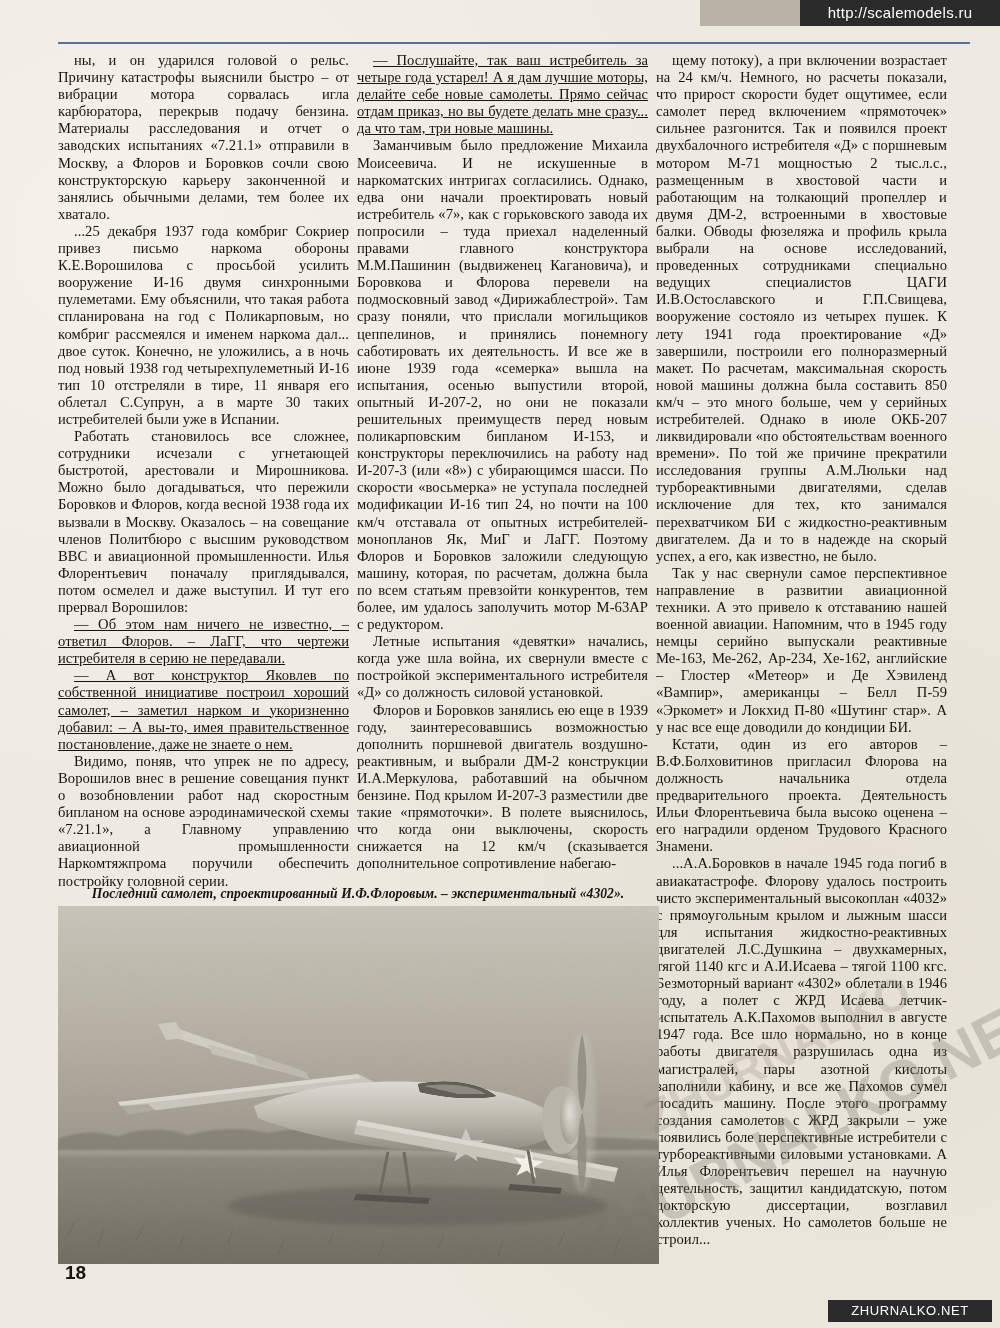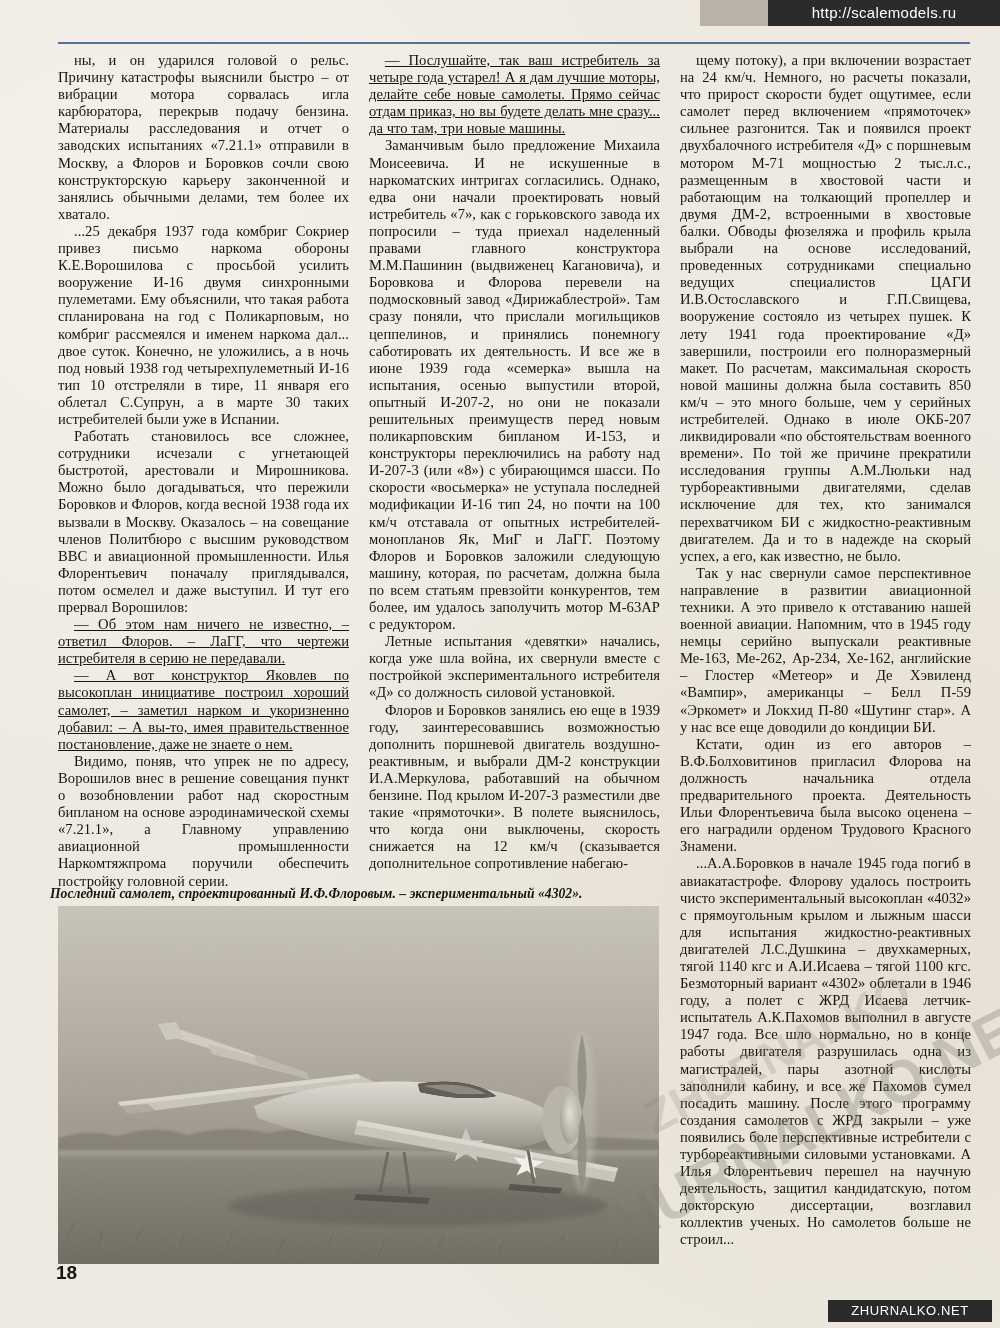--- a/index.html
+++ b/index.html
@@ -6,21 +6,21 @@
   body {
     width:1000px; height:1328px;
     background:#efeae1;
     font-family:"Liberation Serif", serif;
     position:relative;
     overflow:hidden;
   }
   
   .url-banner{
     position:absolute; top:0; right:0;
-    width:232px; height:26px;
+    width:200px; height:26px;
     background:#2b2b2b; color:#ffffff;
     font-family:"Liberation Sans", sans-serif;
     font-size:15px; line-height:26px;
     text-align:center;
     letter-spacing:0.3px;
   }
   .url-banner-left{
     position:absolute; top:0; right:200px;
     width:100px; height:26px;
     background:#b9b2a6;
@@ -39,58 +39,59 @@
     left:58px; top:42px;
     width:912px; height:2px;
     background:#3a5a8c;
     opacity:0.85;
   }
   .columns{
     position:absolute;
     left:58px; top:52px;
     width:914px;
     display:flex;
-    gap:20px;
+    gap:8px;
   }
   .col{ width:291px; }
   .col p{
     margin:0;
     font-size:14.6px;
     line-height:17.1px;
     text-align:justify;
     text-indent:16px;
     color:#17150f;
     hyphens:auto;
     -webkit-hyphens:auto;
     letter-spacing:0.05px;
   }
   .col p.dash{ text-indent:16px;text-decoration:underline; }
   
   .caption{
     position:absolute;
-    left:50px; top:886px;
+    left:58px; top:886px;
     width:600px;
     font-style:italic;
     font-weight:bold;
     font-size:13.6px;
     color:#17150f;
     letter-spacing:0.05px;
+    text-align:center;
   }
   
   .photo{
     position:absolute;
     left:58px; top:906px;
     width:601px; height:358px;
     background:#b5b0a4;
     overflow:hidden;
   }
   .photo svg{ display:block; }
   .page-num{
     position:absolute;
-    left:56px; top:1262px;
+    left:65px; top:1262px;
     font-family:"Liberation Sans", sans-serif;
     font-weight:bold;
     font-size:19px;
     color:#17150f;
   }
   
   .watermark{
     position:absolute;
     left:600px; top:1205px;
     font-family:"Liberation Sans", sans-serif;
@@ -133,21 +134,21 @@
 
 <div class="rule"></div>
 
 <div class="columns">
 
   <div class="col">
     <p>ны, и он ударился головой о рельс. Причину катастрофы выяснили быстро – от вибрации мотора сорвалась игла карбюратора, перекрыв подачу бензина. Материалы расследования и отчет о заводских испытаниях «7.21.1» отправили в Москву, а Флоров и Боровков сочли свою конструкторскую карьеру законченной и занялись обычными делами, тем более их хватало.</p>
     <p>...25 декабря 1937 года комбриг Сокриер привез письмо наркома обороны К.Е.Ворошилова с просьбой усилить вооружение И-16 двумя синхронными пулеметами. Ему объяснили, что такая работа спланирована на год с Поликарповым, но комбриг рассмеялся и именем наркома дал... двое суток. Конечно, не уложились, а в ночь под новый 1938 год четырехпулеметный И-16 тип 10 отстреляли в тире, 11 января его облетал С.Супрун, а в марте 30 таких истребителей были уже в Испании.</p>
     <p>Работать становилось все сложнее, сотрудники исчезали с угнетающей быстротой, арестовали и Мирошникова. Можно было догадываться, что пережили Боровков и Флоров, когда весной 1938 года их вызвали в Москву. Оказалось – на совещание членов Политбюро с высшим руководством ВВС и авиационной промышленности. Илья Флорентьевич поначалу приглядывался, потом осмелел и даже выступил. И тут его прервал Ворошилов:</p>
     <p class="dash">— Об этом нам ничего не известно, – ответил Флоров. – ЛаГГ, что чертежи истребителя в серию не передавали.</p>
-    <p class="dash">— А вот конструктор Яковлев по высокоплан инициативе построил хороший самолет, – заметил нарком и укоризненно добавил: – А вы-то, имея правительственное постановление, даже не знаете о нем.</p>
+    <p class="dash">— А вот конструктор Яковлев по собственной инициативе построил хороший самолет, – заметил нарком и укоризненно добавил: – А вы-то, имея правительственное постановление, даже не знаете о нем.</p>
     <p>Видимо, поняв, что упрек не по адресу, Ворошилов внес в решение совещания пункт о возобновлении работ над скоростным бипланом на основе аэродинамической схемы «7.21.1», а Главному управлению авиационной промышленности Наркомтяжпрома поручили обеспечить постройку головной серии.</p>
   </div>
 
   <div class="col">
     <p class="dash">— Послушайте, так ваш истребитель за четыре года устарел! А я дам лучшие моторы, делайте себе новые самолеты. Прямо сейчас отдам приказ, но вы будете делать мне сразу... да что там, три новые машины.</p>
     <p>Заманчивым было предложение Михаила Моисеевича. И не искушенные в наркоматских интригах согласились. Однако, едва они начали проектировать новый истребитель «7», как с горьковского завода их попросили – туда приехал наделенный правами главного конструктора М.М.Пашинин (выдвиженец Кагановича), и Боровкова и Флорова перевели на подмосковный завод «Дирижаблестрой». Там сразу поняли, что прислали могильщиков цеппелинов, и принялись понемногу саботировать их деятельность. И все же в июне 1939 года «семерка» вышла на испытания, осенью выпустили второй, опытный И-207-2, но они не показали решительных преимуществ перед новым поликарповским бипланом И-153, и конструкторы переключились на работу над И-207-3 (или «8») с убирающимся шасси. По скорости «восьмерка» не уступала последней модификации И-16 тип 24, но почти на 100 км/ч отставала от опытных истребителей-монопланов Як, МиГ и ЛаГГ. Поэтому Флоров и Боровков заложили следующую машину, которая, по расчетам, должна была по всем статьям превзойти конкурентов, тем более, им удалось заполучить мотор М-63АР с редуктором.</p>
     <p>Летные испытания «девятки» начались, когда уже шла война, их свернули вместе с постройкой экспериментального истребителя «Д» со должность силовой установкой.</p>
     <p>Флоров и Боровков занялись ею еще в 1939 году, заинтересовавшись возможностью дополнить поршневой двигатель воздушно-реактивным, и выбрали ДМ-2 конструкции И.А.Меркулова, работавший на обычном бензине. Под крылом И-207-3 разместили две такие «прямоточки». В полете выяснилось, что когда они выключены, скорость снижается на 12 км/ч (сказывается дополнительное сопротивление набегаю-</p>
   </div>
 

